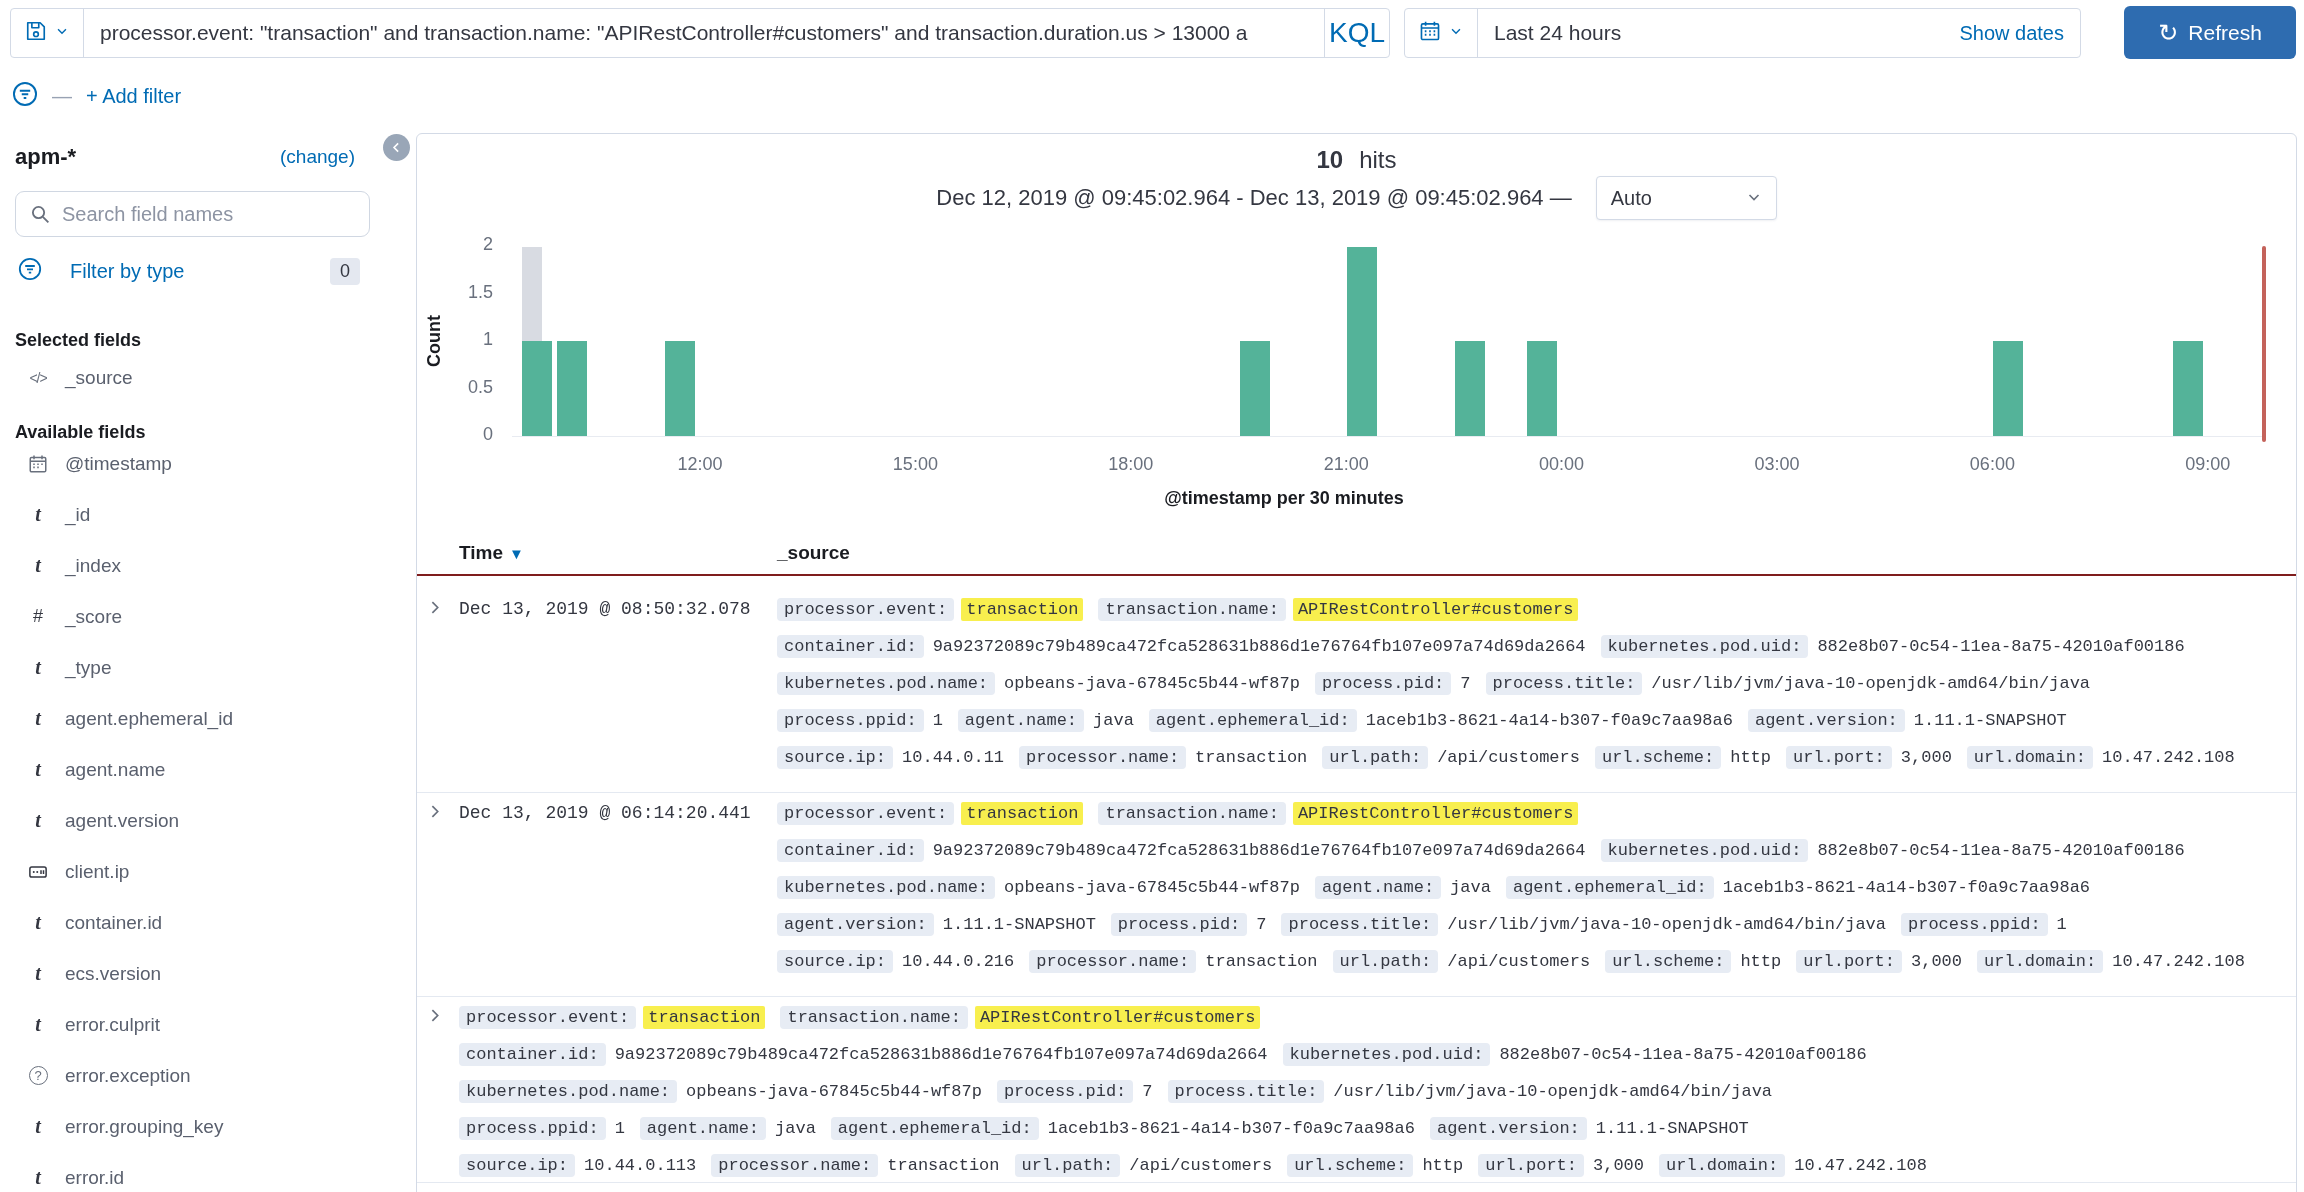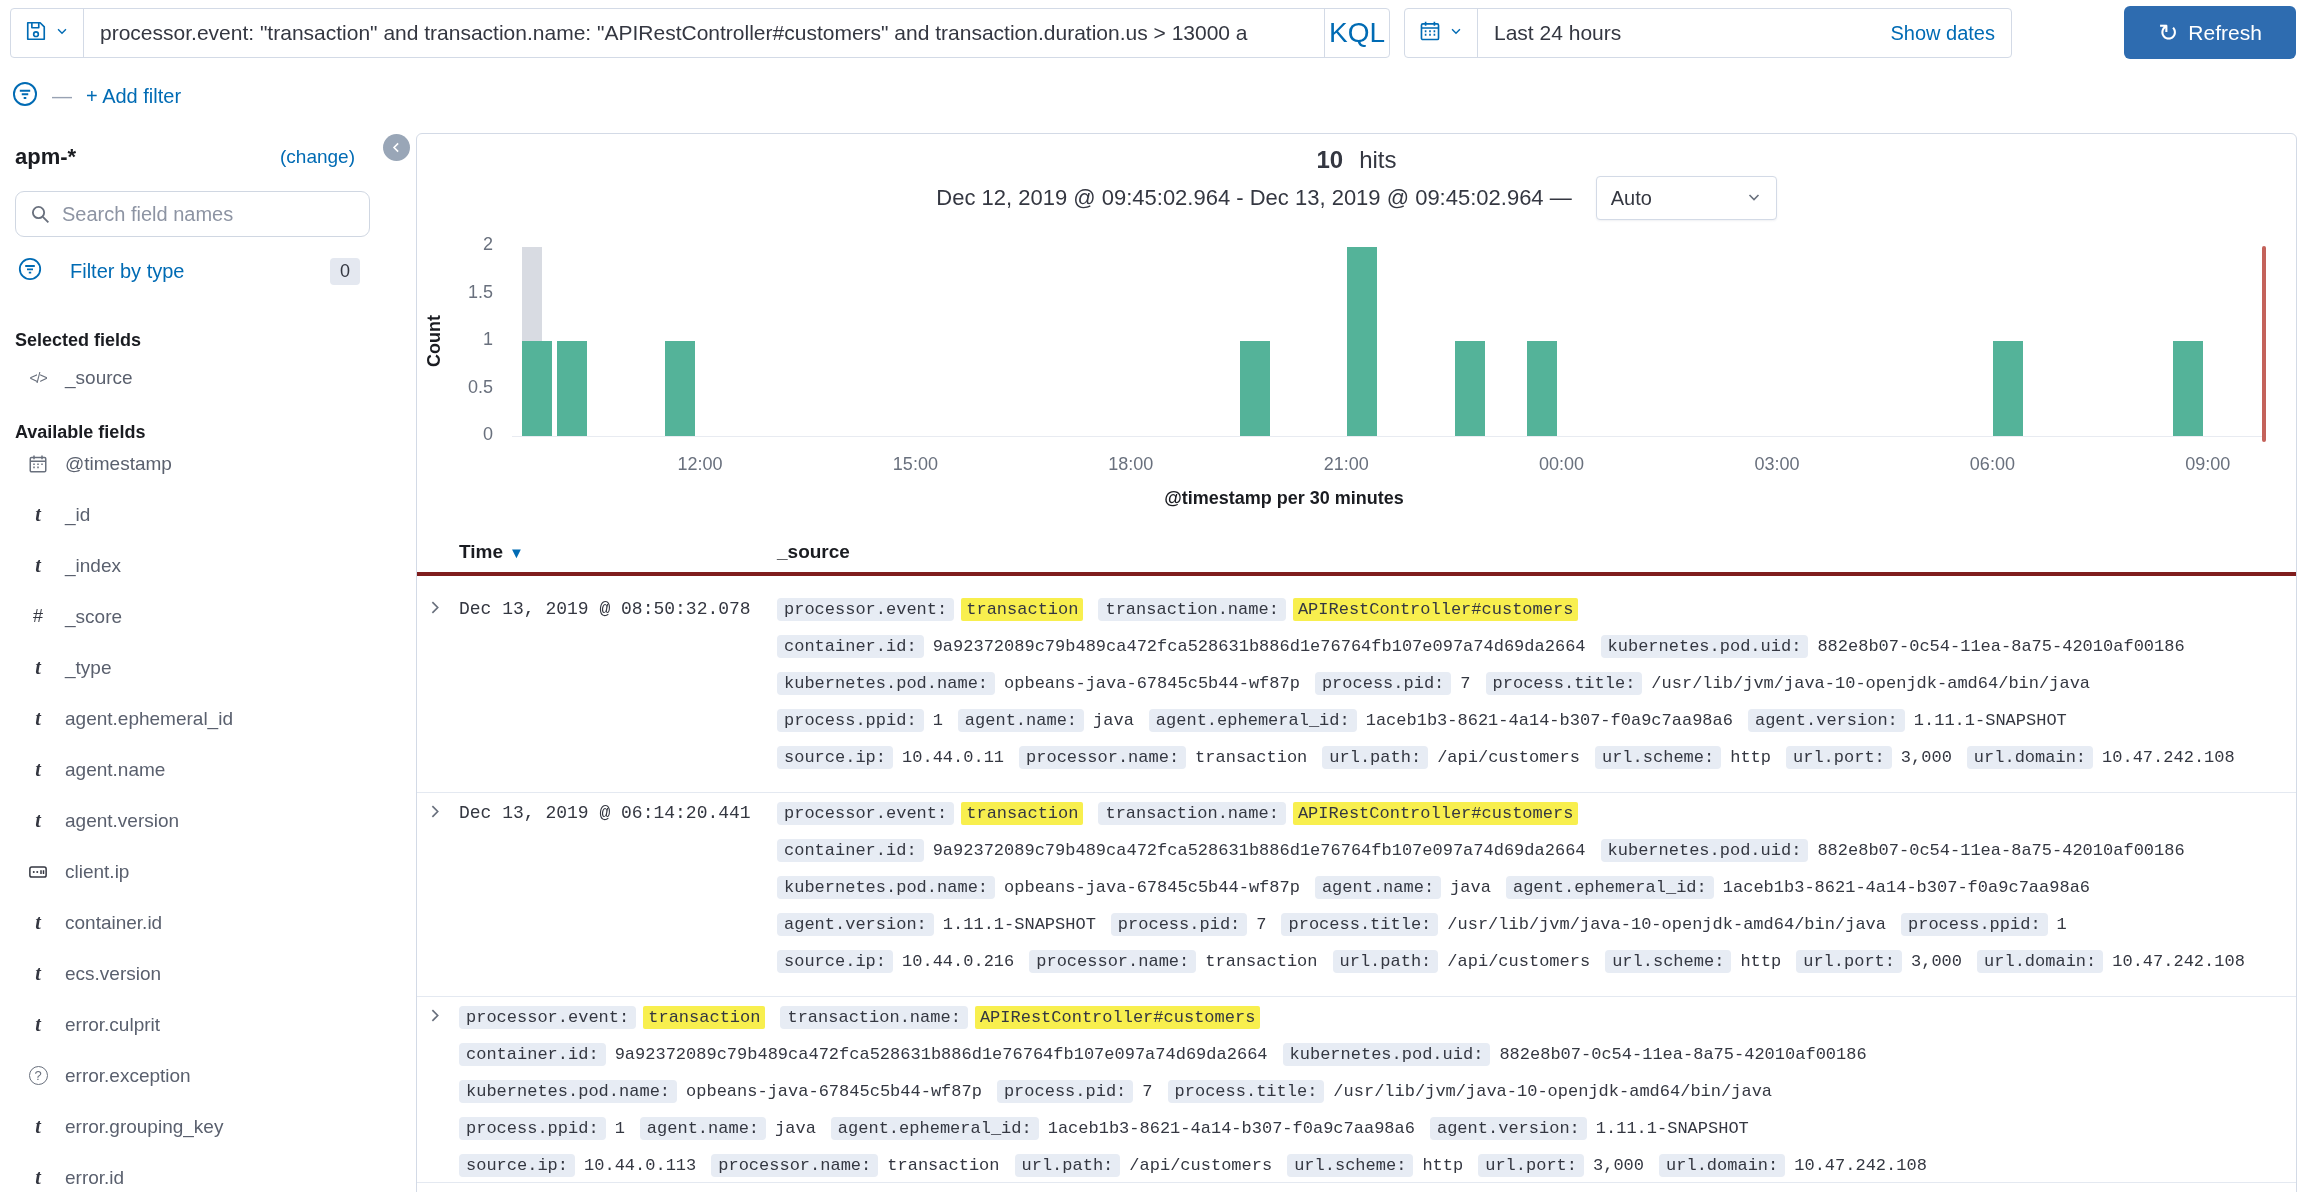--- a/index.html
+++ b/index.html
@@ -4,21 +4,21 @@
 <style>
   * { margin:0; padding:0; box-sizing:border-box; }
   html,body { width:2304px; height:1192px; overflow:hidden; background:#fff;
     font-family:"Liberation Sans", sans-serif; color:#343741; }
   .mono { font-family:"Liberation Mono","DejaVu Sans Mono",monospace; }
 
   
   .ctl { position:absolute; top:8px; height:50px; border:1px solid #d3dae6; background:#fff;
          border-radius:4px; display:flex; align-items:center; }
   #query-ctl { left:10px; width:1380px; }
-  #date-ctl { left:1404px; width:608px; }
+  #date-ctl { left:1404px; width:677px; }
   .seg { display:flex; align-items:center; gap:8px; padding:0 14px; height:100%; cursor:pointer; }
   .vdiv { width:1px; align-self:stretch; background:#d3dae6; }
   #query-text { flex:1; padding:0 16px; font-size:21px; white-space:nowrap; overflow:hidden; color:#343741; }
   #kql { width:64px; text-align:center; color:#006bb4; font-size:28px; cursor:pointer; }
   #time-range { font-size:21px; padding-left:16px; color:#343741; cursor:pointer; }
   #show-dates { margin-left:auto; padding-right:16px; color:#006bb4; font-size:20px; cursor:pointer; }
   #refresh-btn { position:absolute; left:2124px; top:6px; width:172px; height:53px; background:#2e6cb0;
     border:none; border-radius:6px; color:#fff; font-size:21px; font-weight:500; display:flex;
     align-items:center; justify-content:center; gap:10px; cursor:pointer; font-family:inherit; }
   #refresh-icon { font-size:24px; line-height:1; }
@@ -78,21 +78,21 @@
   .gbar { position:absolute; background:#d8dbe2; }
   #axis-line { position:absolute; left:95px; top:302px; width:1752px; height:1px; background:#e8ebf1; }
   #marker { position:absolute; width:4px; border-radius:2px; }
   #y-label { position:absolute; left:17px; top:207px; transform:translate(-50%,-50%) rotate(-90deg);
     font-size:18px; font-weight:700; color:#1a1c21; white-space:nowrap; }
   #x-label { position:absolute; left:867px; top:364px; transform:translate(-50%,-50%);
     font-size:18px; font-weight:700; color:#1a1c21; white-space:nowrap; }
 
   
   #thead { position:absolute; left:0; top:398px; width:100%; height:44px; display:flex; align-items:center;
-    padding-left:9px; border-bottom:4px solid #7f1d1d; }
+    padding-left:9px; border-bottom:2px solid #7f1d1d; }
   .col-chev { width:33px; }
   .col-time { width:318px; font-size:19px; font-weight:700; color:#1a1c21; }
   .col-src { flex:1; font-size:19px; font-weight:700; color:#1a1c21; }
   #sort-arrow { color:#006bb4; font-size:15px; margin-left:6px; }
   .drow { position:absolute; left:0; width:100%; height:187px; display:flex; padding:2px 12px 0 9px; }
   .drow.bt { border-top:1px solid #e4e9f1; }
   .drow.bb { border-bottom:1px solid #e4e9f1; }
   .expand { width:33px; padding-top:8px; cursor:pointer; color:#69707d; }
   .rtime { width:318px; font-size:18px; line-height:37px; color:#343741; }
   .rlines { flex:1; overflow:hidden; }

